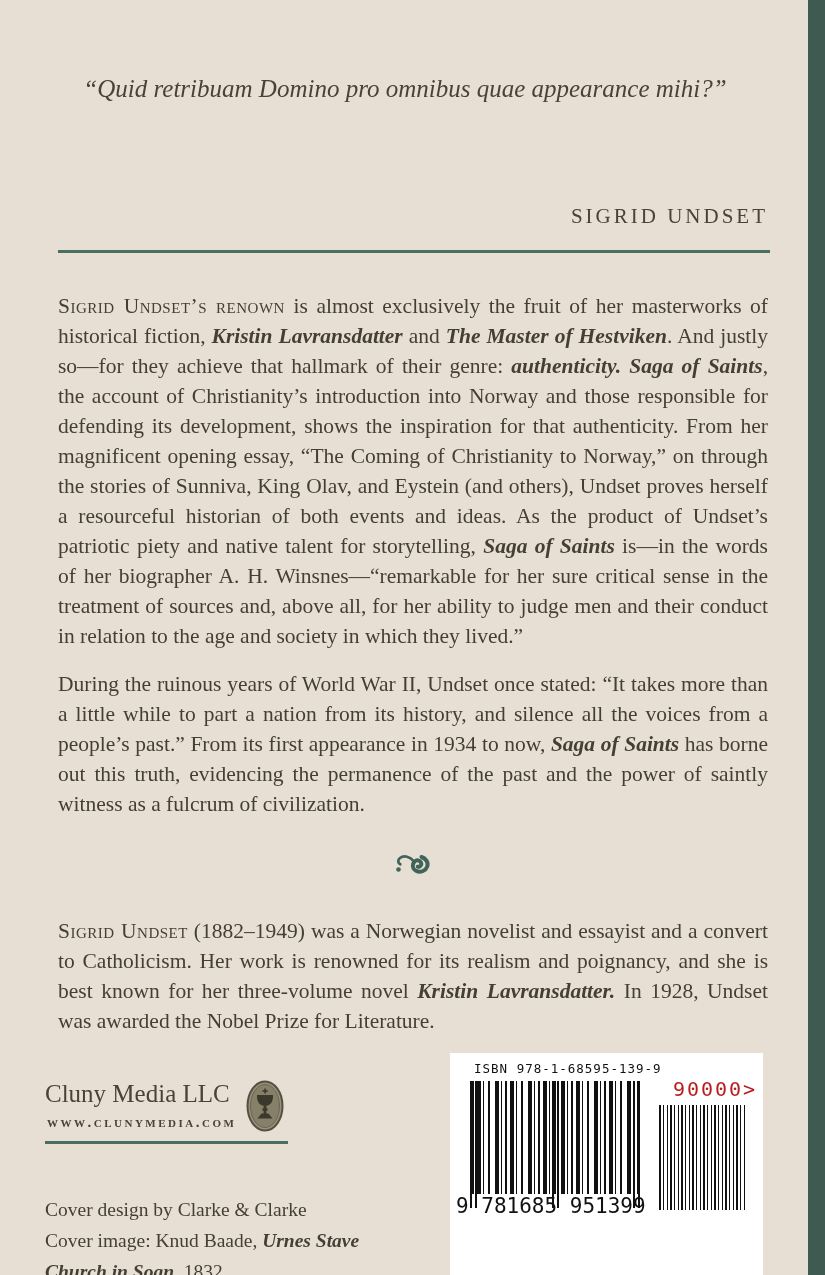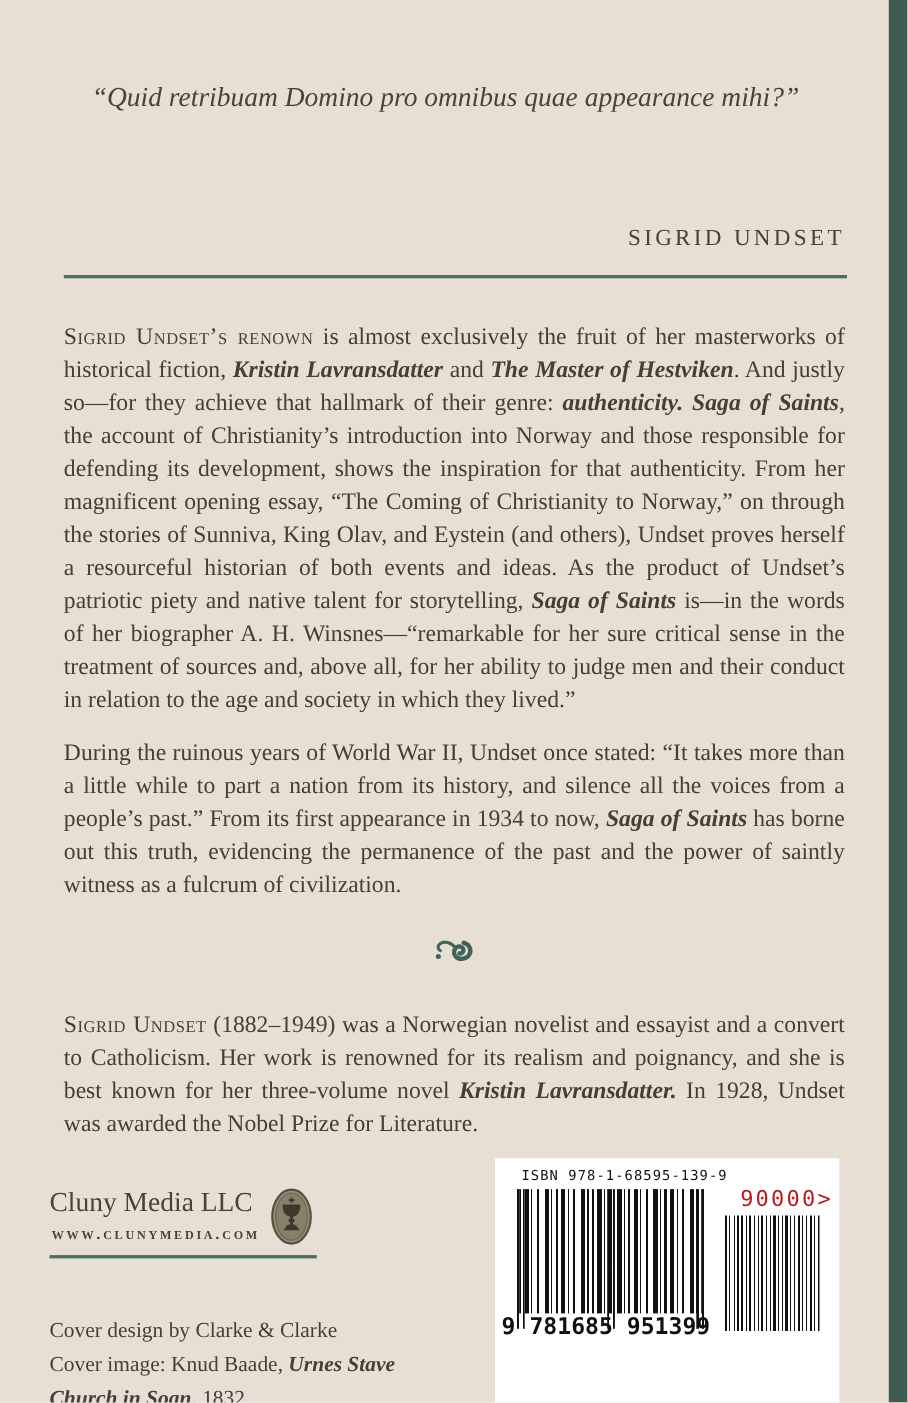--- a/index.html
+++ b/index.html
@@ -84,21 +84,21 @@
   }
   .guard{position:absolute;top:0;width:7px;height:127px;
     background:linear-gradient(90deg,#111 0 2px,rgba(0,0,0,0) 2px 5px,#111 5px 7px);}
   .guard-left{left:-2px;}
   .guard-mid{left:80px;}
   .guard-right{right:-2px;}
   .ean-digits{
     position:absolute;left:-16px;top:113px;width:196px;
     font-family:"DejaVu Sans Mono", monospace;
     font-size:21px;color:#111;background:transparent;
-    letter-spacing:0px;white-space:nowrap;font-weight:bold;
+    letter-spacing:0px;white-space:nowrap;
   }
   .ean-supp{position:absolute;left:207px;top:28px;width:90px;height:140px;}
   .supp-num{
     position:absolute;left:2px;top:-4px;width:88px;
     font-family:"DejaVu Sans Mono", monospace;
     font-size:20px;letter-spacing:2px;color:#b91c1c;text-align:center;
     white-space:nowrap;
     margin-left:12px;
   }
   .supp-bars{

